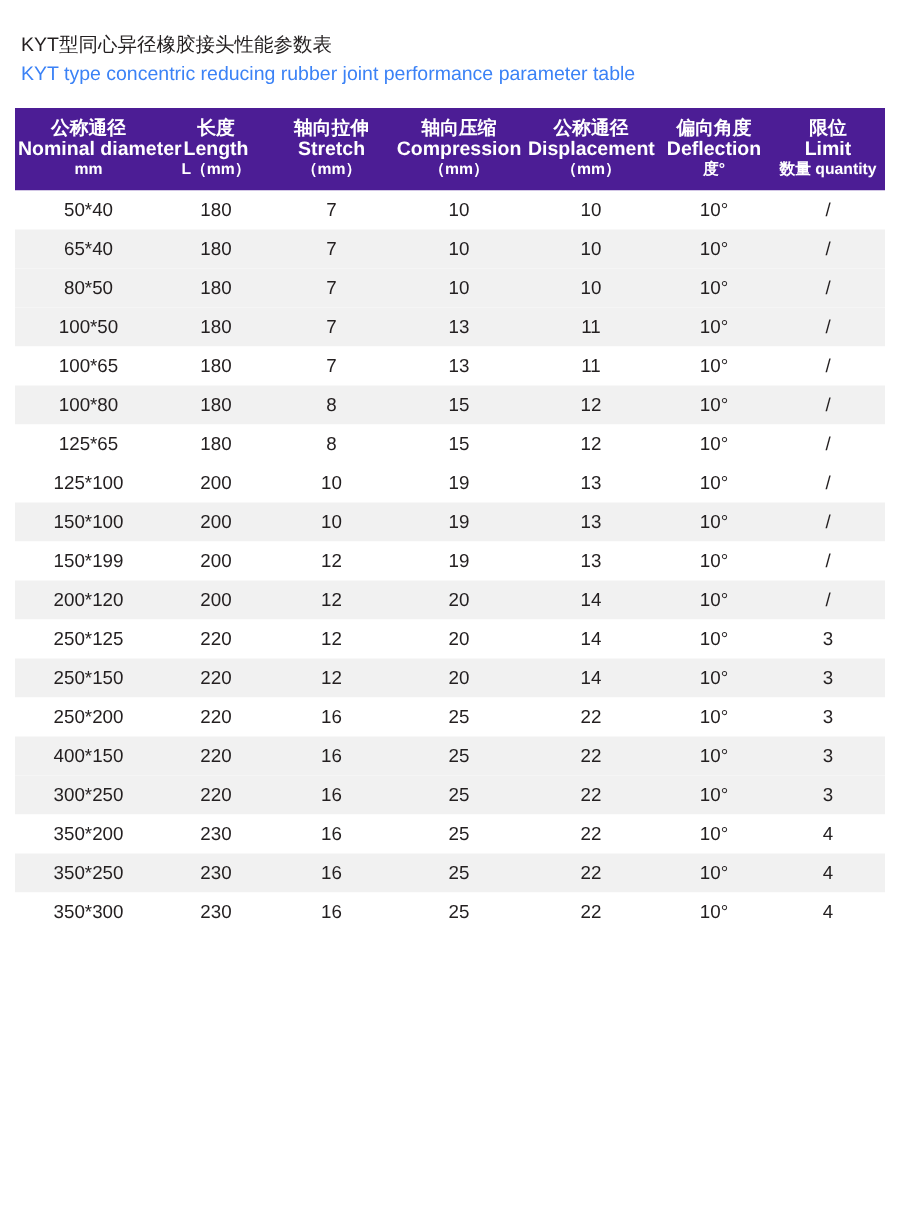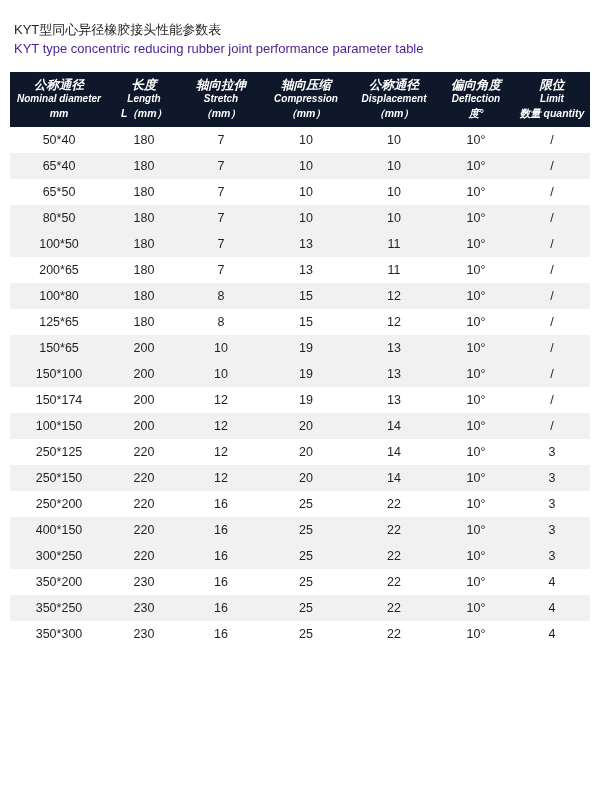--- a/index.html
+++ b/index.html
@@ -26,46 +26,45 @@
   }
   .title-cn {
     font-size: 13px;
     line-height: 19px;
     color: #231f20;
     white-space: nowrap;
   }
   .title-en {
     font-size: 13px;
     line-height: 19px;
-    color: #4c1d95;
+    color: #3b82f6;
     white-space: nowrap;
   }
   table.param-table {
     width: 580px;
     border-collapse: collapse;
     table-layout: fixed;
   }
   table.param-table th {
-    background: #0f172a;
+    background: #4c1d95;
     color: #ffffff;
     font-weight: bold;
     text-align: center;
     vertical-align: middle;
     padding: 6px 2px 7px 2px;
     line-height: 14px;
     border: none;
-    font-style: italic;
   }
   .th-cn {
     font-size: 12.5px;
     display: block;
     white-space: nowrap;
   }
   .th-en {
-    font-size: 10px;
+    font-size: 13px;
     display: block;
     font-weight: bold;
     white-space: nowrap;
   }
   .th-unit {
     font-size: 10.5px;
     display: block;
     font-weight: bold;
     white-space: nowrap;
   }
@@ -163,49 +162,40 @@
         </tr>
         <tr class="row-odd">
           <td>65*40</td>
           <td>180</td>
           <td>7</td>
           <td>10</td>
           <td>10</td>
           <td>10°</td>
           <td>/</td>
         </tr>
-        <tr class="row-even">
-          <td>65*50</td>
-          <td>180</td>
-          <td>7</td>
-          <td>10</td>
-          <td>10</td>
-          <td>10°</td>
-          <td>/</td>
-        </tr>
         <tr class="row-odd">
           <td>80*50</td>
           <td>180</td>
           <td>7</td>
           <td>10</td>
           <td>10</td>
           <td>10°</td>
           <td>/</td>
         </tr>
         <tr class="row-odd">
           <td>100*50</td>
           <td>180</td>
           <td>7</td>
           <td>13</td>
           <td>11</td>
           <td>10°</td>
           <td>/</td>
         </tr>
         <tr class="row-even">
-          <td>200*65</td>
+          <td>100*65</td>
           <td>180</td>
           <td>7</td>
           <td>13</td>
           <td>11</td>
           <td>10°</td>
           <td>/</td>
         </tr>
         <tr class="row-odd">
           <td>100*80</td>
           <td>180</td>
@@ -217,49 +207,49 @@
         </tr>
         <tr class="row-even">
           <td>125*65</td>
           <td>180</td>
           <td>8</td>
           <td>15</td>
           <td>12</td>
           <td>10°</td>
           <td>/</td>
         </tr>
-        <tr class="row-odd">
-          <td>150*65</td>
+        <tr class="row-even">
+          <td>125*100</td>
           <td>200</td>
           <td>10</td>
           <td>19</td>
           <td>13</td>
           <td>10°</td>
           <td>/</td>
         </tr>
         <tr class="row-odd">
           <td>150*100</td>
           <td>200</td>
           <td>10</td>
           <td>19</td>
           <td>13</td>
           <td>10°</td>
           <td>/</td>
         </tr>
         <tr class="row-even">
-          <td>150*174</td>
+          <td>150*199</td>
           <td>200</td>
           <td>12</td>
           <td>19</td>
           <td>13</td>
           <td>10°</td>
           <td>/</td>
         </tr>
         <tr class="row-odd">
-          <td>100*150</td>
+          <td>200*120</td>
           <td>200</td>
           <td>12</td>
           <td>20</td>
           <td>14</td>
           <td>10°</td>
           <td>/</td>
         </tr>
         <tr class="row-even">
           <td>250*125</td>
           <td>220</td>

